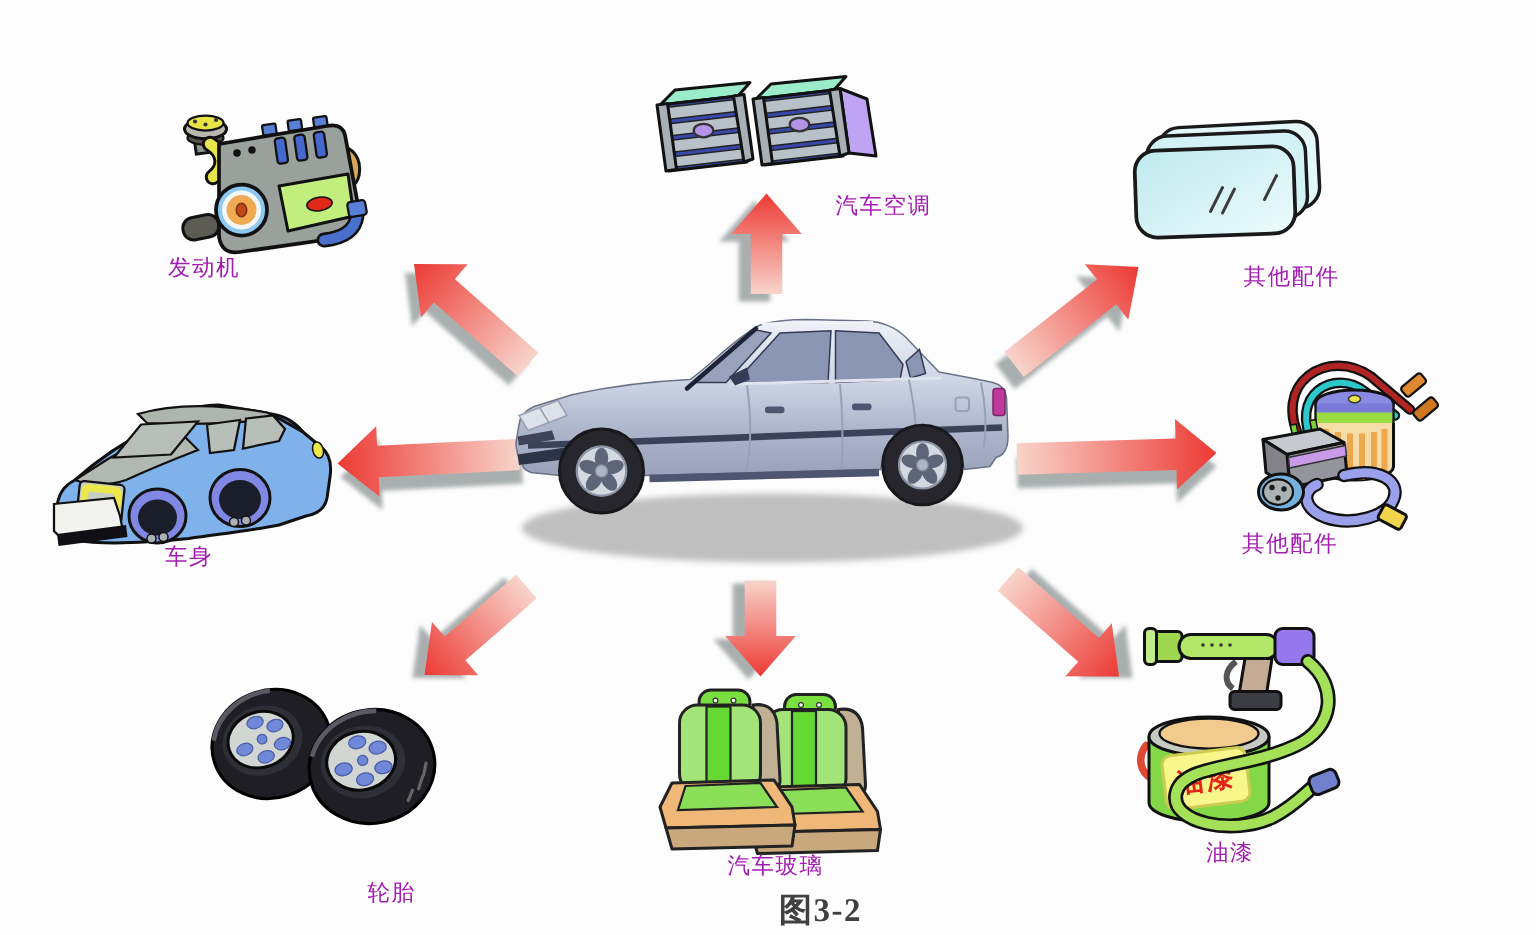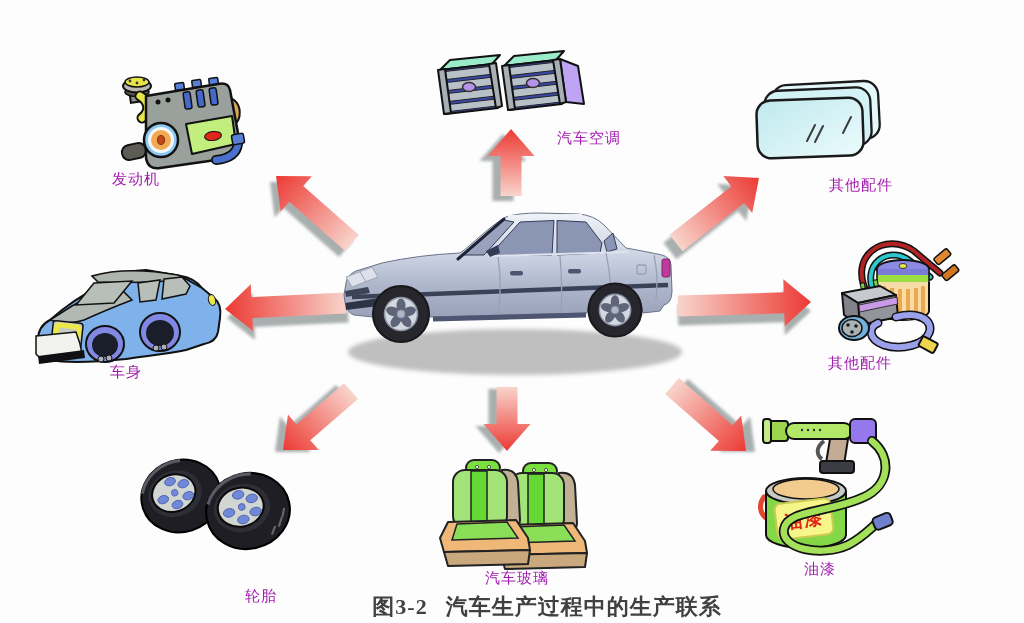--- a/index.html
+++ b/index.html
@@ -393,16 +393,15 @@
         <path d="M112,28 C132,44 130,72 104,84 C70,100 28,96 24,116 C20,136 62,144 88,132 C102,125 110,116 116,111" stroke="#111" stroke-width="10" fill="none" stroke-linecap="round"></path>
         <path d="M112,28 C132,44 130,72 104,84 C70,100 28,96 24,116 C20,136 62,144 88,132 C102,125 110,116 116,111" stroke="#a4e058" stroke-width="6.5" fill="none" stroke-linecap="round"></path>
         <rect x="113" y="102" width="19" height="13" rx="4" transform="rotate(-22 122 108)" fill="#7080cc" stroke="#111" stroke-width="2"></rect>
       </g>
     </svg>
   </div>
   <div class="label" style="left:820px;top:561px">油漆</div>
 
   <div class="caption">
     <span>图3-2</span>
-    <span>汽车生产过程中的生产联系</span>
   </div>
 
 </div>
 
 </body></html>

